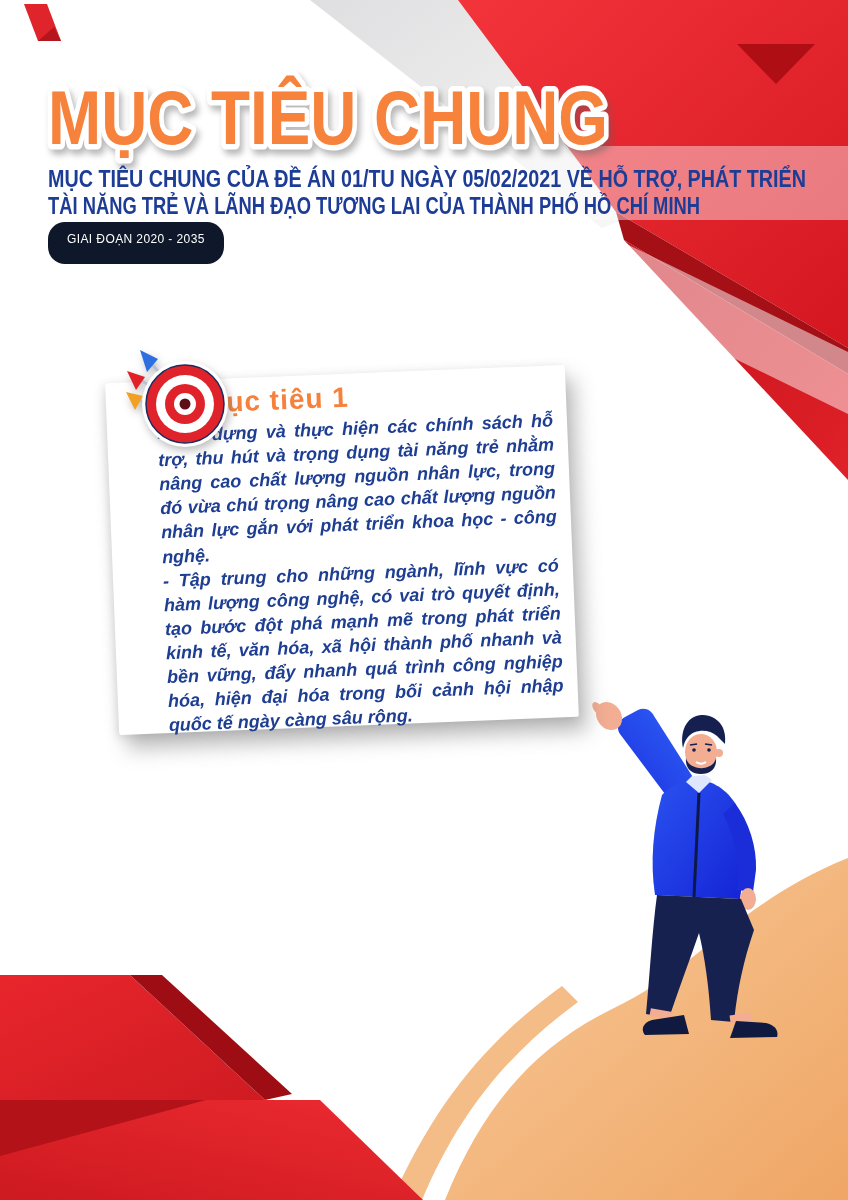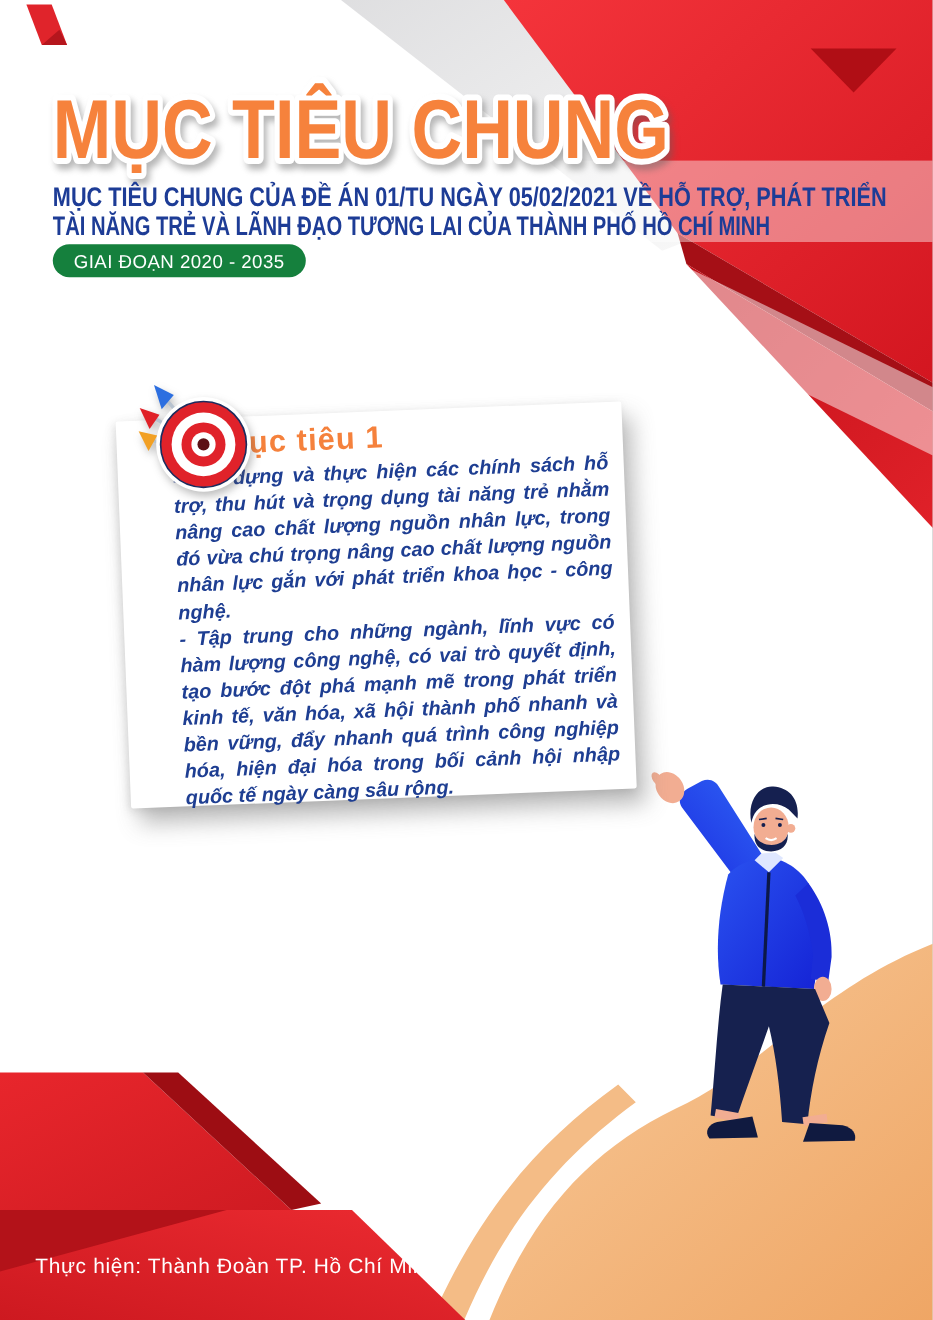--- a/index.html
+++ b/index.html
@@ -15,23 +15,23 @@
     font-family:"Liberation Sans","DejaVu Sans",sans-serif;
     font-weight:bold;font-size:76px;fill:#f6823c;
     stroke:#ffffff;stroke-width:11px;stroke-linejoin:round;paint-order:stroke fill;
   }
   .subtitle-svg{position:absolute;left:46px;top:150px;width:800px;height:74px;}
   .subtitle-svg text{
     font-family:"Liberation Sans","DejaVu Sans",sans-serif;
     font-weight:bold;font-size:24.5px;fill:#1d3c96;
   }
   .badge{
-    position:absolute;left:48px;top:222px;height:30px;line-height:34px;
-    padding:0 19px;border-radius:17px;background:#15803d;color:#ffffff;
-    font-size:17px;letter-spacing:.4px;white-space:nowrap;
+    position:absolute;left:48px;top:222px;height:42px;line-height:34px;
+    padding:0 19px;border-radius:17px;background:#0f172a;color:#ffffff;
+    font-size:12px;letter-spacing:.4px;white-space:nowrap;
   }
   .card{
     position:absolute;left:112px;top:374px;width:460px;height:352px;
     background:#ffffff;border-radius:2px;
     transform:rotate(-2.3deg);transform-origin:50% 50%;
     box-shadow:8px 14px 20px rgba(105,105,105,.45), -2px 2px 8px rgba(140,140,140,.25);
     padding:8px 14px 12px 50px;box-sizing:border-box;
   }
   .card h2{
     margin:0 0 3px 46px;font-size:28px;font-weight:bold;color:#f5813c;
@@ -186,15 +186,14 @@
     </g>
 
     <circle cx="63" cy="60" r="43" fill="#ffffff"></circle>
     <circle cx="63" cy="60" r="39" fill="#e0222a" stroke="#1c2b5e" stroke-width="1.5"></circle>
     <circle cx="63" cy="60" r="29" fill="#ffffff"></circle>
     <circle cx="63" cy="60" r="20" fill="#e0222a"></circle>
     <circle cx="63" cy="60" r="11" fill="#ffffff"></circle>
     <circle cx="63" cy="60" r="5.5" fill="#5d1116"></circle>
   </svg>
 
-  <div class="footer-credit">Thực hiện: Thành Đoàn TP. Hồ Chí Minh</div>
 
 </div>
 
 </body></html>

